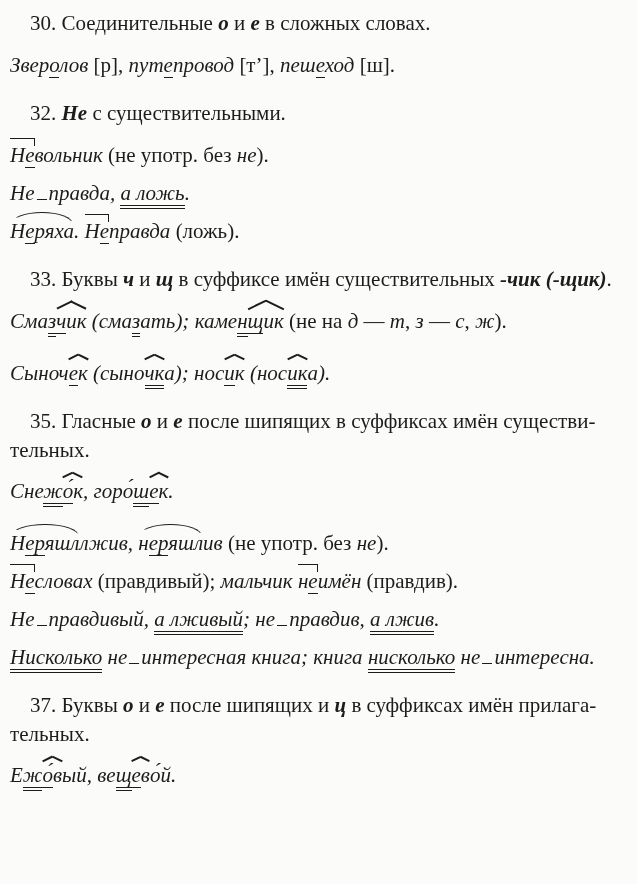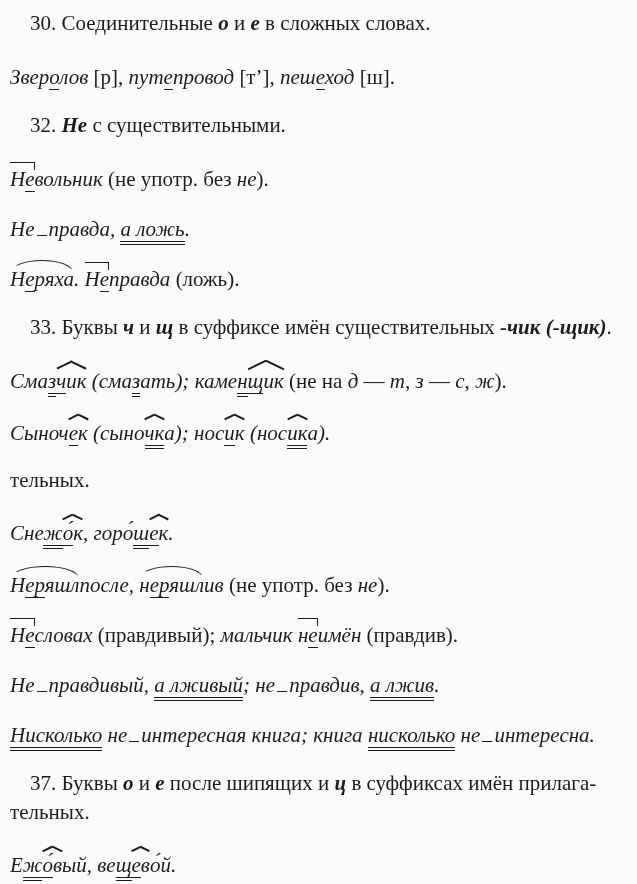--- a/index.html
+++ b/index.html
@@ -7,21 +7,21 @@
     width:637px;height:884px;overflow:hidden;box-sizing:border-box;
     background:#fbfbfa;color:#1c1c1c;
     font-family:"Liberation Serif", serif;
     font-size:21px;
   }
   .page{padding:8px 6px 0 10px}
   .sec{margin-bottom:22px}
   p{margin:0;white-space:nowrap}
   .h{text-indent:20px;line-height:30px}
   .hc{text-indent:0;line-height:28px}
-  .x{margin-top:20px;padding-top:8px;line-height:22px}
+  .x{margin-top:8px;padding-top:8px;line-height:22px}
   .b{font-weight:400}
   .i{font-style:italic}
   .bi{font-weight:700;font-style:italic}
   .u{border-bottom:1.5px solid currentColor}
   .uu{border-bottom:4px double currentColor}
   
   .pre{position:relative;display:inline-block}
   .pre::before{content:"";position:absolute;left:0;right:0;top:-6px;height:7px;
     border-top:1.5px solid currentColor;border-right:1.5px solid currentColor}
   
@@ -57,25 +57,26 @@
         <p class="x"><span class="i root"><span>Н</span><span class="u">е</span><span>ряха</span></span><span class="i">.</span><span> </span><span class="i pre"><span>Н</span><span class="u">е</span></span><span class="i">правда</span><span> (ложь).</span></p>
       </div>
       <div class="sec">
         <p class="h"><span class="b">33.</span><span> Буквы </span><span class="bi">ч</span><span> и </span><span class="bi">щ</span><span> в суффиксе имён существительных </span><span class="bi">-чик (-щик)</span><span>.</span></p>
         <p class="x"><span class="i">Сма</span><span class="i uu">з</span><span class="i suf"><span class="u">ч</span><span>ик</span></span><span class="i"> (сма</span><span class="i uu">з</span><span class="i">ать); </span><span class="i">каме</span><span class="i uu">н</span><span class="i suf"><span class="u">щ</span><span>ик</span></span><span> (не на </span><span class="i">д</span><span> — </span><span class="i">т</span><span>, </span><span class="i">з</span><span> — </span><span class="i">с</span><span>, </span><span class="i">ж</span><span>).</span></p>
       </div>
       <div class="sec">
         <p class="x"><span class="i">Сыноч</span><span class="i suf"><span class="u">е</span><span>к</span></span><span class="i"> (сыно</span><span class="i suf"><span class="uu">чк</span></span><span class="i">а); </span><span class="i">нос</span><span class="i suf"><span class="u">и</span><span>к</span></span><span class="i"> (нос</span><span class="i suf"><span class="uu">ик</span></span><span class="i">а).</span></p>
       </div>
       <div class="sec">
+        <p class="h"><span class="b">35.</span><span> Гласные </span><span class="bi">о</span><span> и </span><span class="bi">е</span><span> после шипящих в суффиксах имён существи-</span></p>
         <p class="hc"><span>тельных.</span></p>
         <p class="x"><span class="i">Сне</span><span class="i uu">ж</span><span class="i suf"><span class="u">о́</span><span>к</span></span><span class="i">, </span><span class="i">горо́</span><span class="i uu">ш</span><span class="i suf"><span class="u">е</span><span>к</span></span><span class="i">.</span></p>
       </div>
       <div class="sec">
-        <p class="x"><span class="i root"><span>Н</span><span class="u">ер</span><span>яшл</span></span><span class="i">после, </span><span class="i root"><span>н</span><span class="u">ер</span><span>яшл</span></span><span class="i">ив</span><span> (не употр. без </span><span class="i">не</span><span>).</span></p>
+        <p class="x"><span class="i root"><span>Н</span><span class="u">ер</span><span>яшл</span></span><span class="i">лжив, </span><span class="i root"><span>н</span><span class="u">ер</span><span>яшл</span></span><span class="i">ив</span><span> (не употр. без </span><span class="i">не</span><span>).</span></p>
         <p class="x"><span class="i pre"><span>Н</span><span class="u">е</span></span><span class="i">словах</span><span> (правдивый); </span><span class="i">мальчик </span><span class="i pre"><span>н</span><span class="u">е</span></span><span class="i">имён</span><span> (правдив).</span></p>
         <p class="x"><span class="i">Не</span><span class="tie"></span><span class="i">правдивый, </span><span class="i uu">а лживый</span><span class="i">; </span><span class="i">не</span><span class="tie"></span><span class="i">правдив, </span><span class="i uu">а лжив</span><span class="i">.</span></p>
         <p class="x"><span class="i uu">Нисколько</span><span class="i"> </span><span class="i">не</span><span class="tie"></span><span class="i">интересная книга; книга </span><span class="i uu">нисколько</span><span class="i"> </span><span class="i">не</span><span class="tie"></span><span class="i">интересна.</span></p>
       </div>
       <div class="sec">
         <p class="h"><span class="b">37.</span><span> Буквы </span><span class="bi">о</span><span> и </span><span class="bi">е</span><span> после шипящих и </span><span class="bi">ц</span><span> в суффиксах имён прилага-</span></p>
         <p class="hc"><span>тельных.</span></p>
         <p class="x"><span class="i">Е</span><span class="i uu">ж</span><span class="i suf"><span class="u">о́</span><span>в</span></span><span class="i">ый, </span><span class="i">ве</span><span class="i uu">щ</span><span class="i suf"><span class="u">е</span><span>в</span></span><span class="i">о́й.</span></p>
       </div>
     </div>

